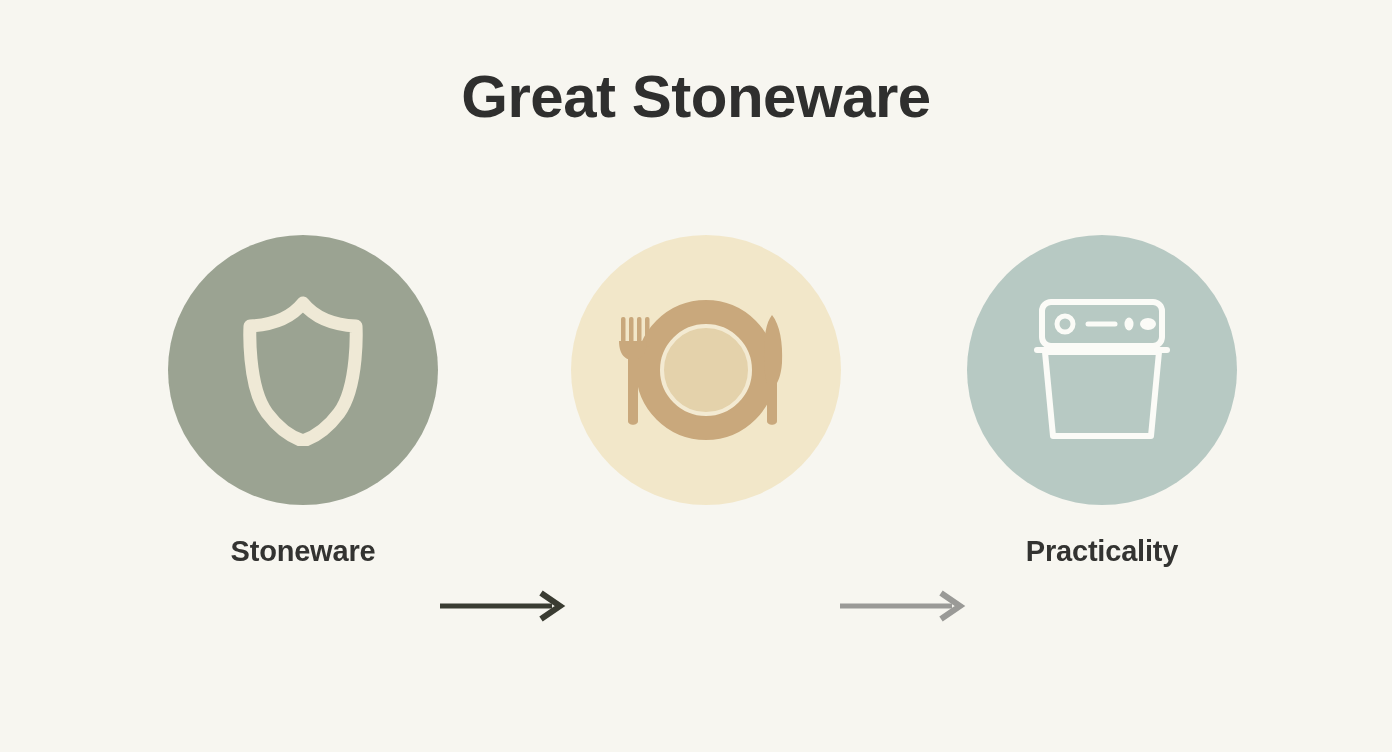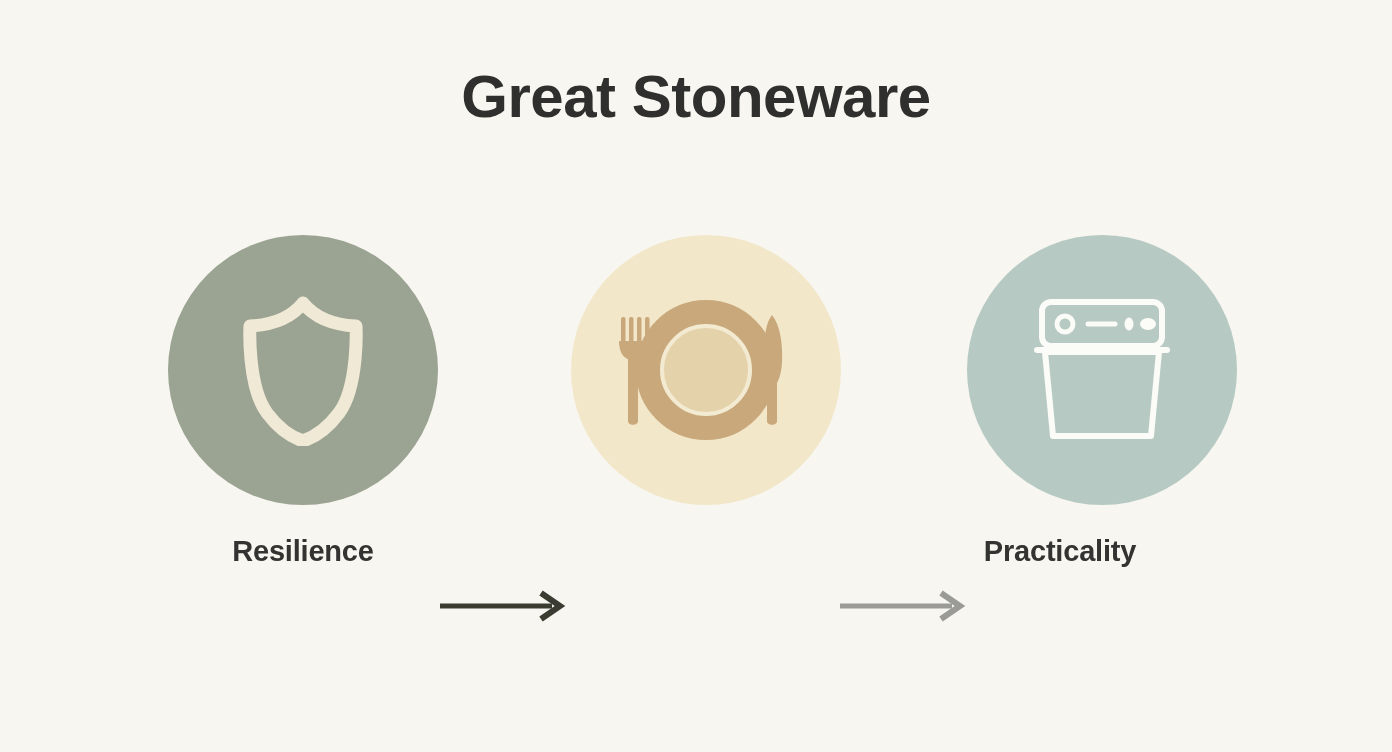--- a/index.html
+++ b/index.html
@@ -97,21 +97,21 @@
     width: 270px;
     text-align: center;
     font-size: 29px;
     font-weight: 700;
     color: #333331;
     letter-spacing: -0.2px;
   }
 
   .label-1 { left: 168px; }
   .label-2 { left: 571px; }
-  .label-3 { left: 925px; }
+  .label-3 { left: 967px; }
 </style>
 </head>
 <body>
 
 <div class="canvas">
 
   <div class="title">Great Stoneware</div>
 
   <div class="flow">
 
@@ -187,17 +187,17 @@
     <div class="arrow arrow-2">
       <svg width="128" height="32" viewBox="0 0 128 32" aria-hidden="true">
         <line x1="0" y1="16" x2="112" y2="16" stroke="#9a9a97" stroke-width="5"></line>
         <polyline points="101,3 120,16 101,29" fill="none" stroke="#9a9a97" stroke-width="6" stroke-linejoin="miter" stroke-linecap="butt"></polyline>
       </svg>
     </div>
 
   </div>
 
   <div class="labels">
-    <div class="label label-1">Resilience</div>
+    <div class="label label-1">Stoneware</div>
     <div class="label label-3">Practicality</div>
   </div>
 
 </div>
 
 </body></html>

